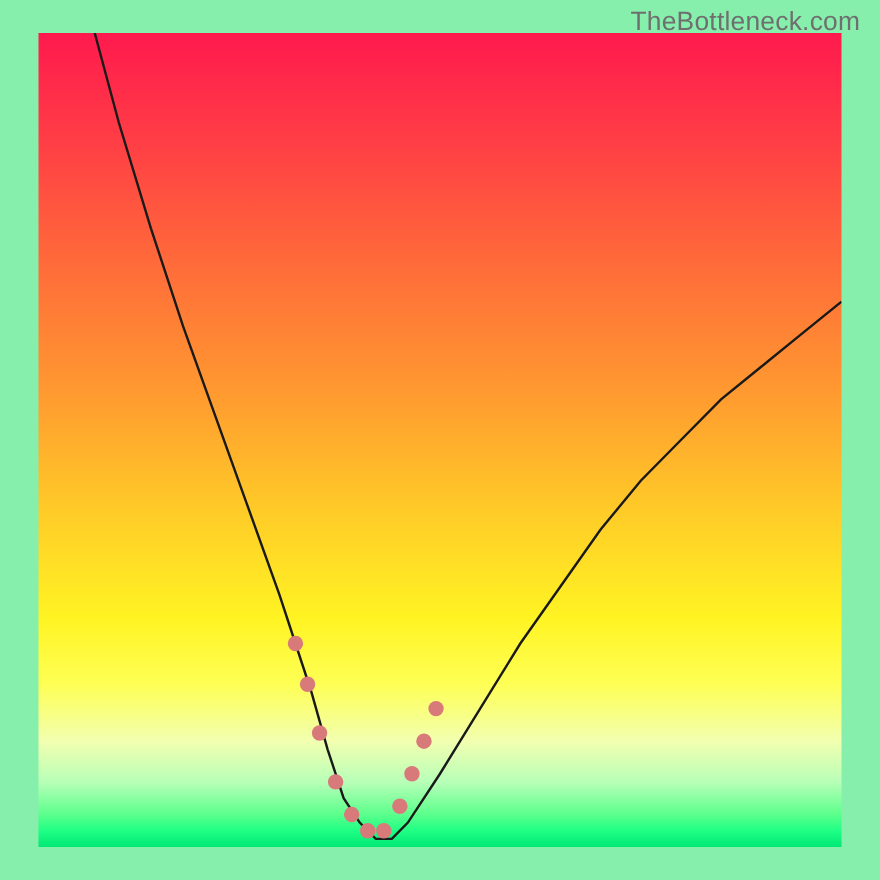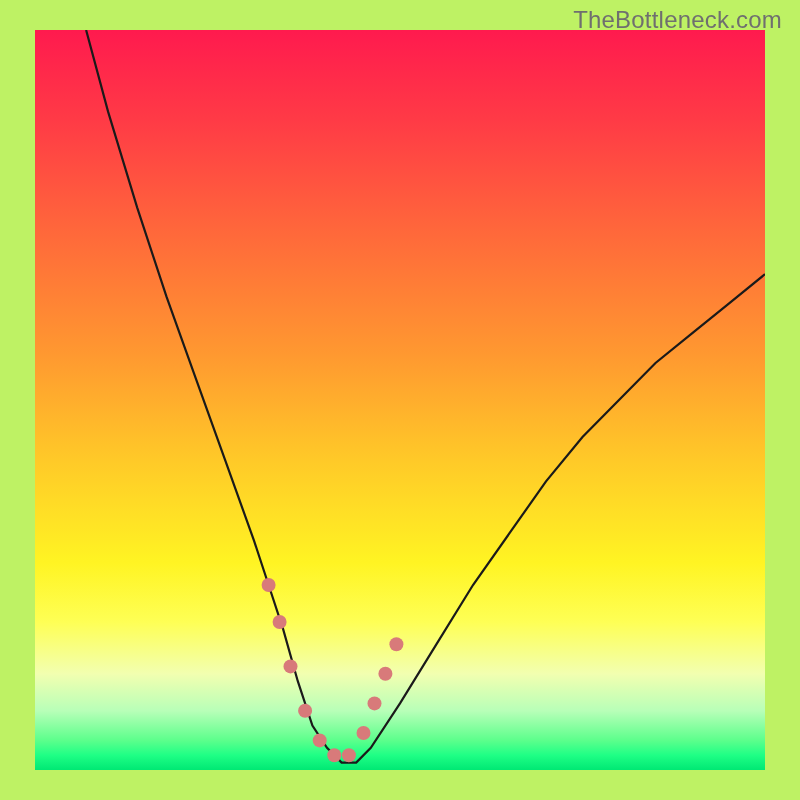--- a/index.html
+++ b/index.html
@@ -10,21 +10,21 @@
     background: #000;
     overflow: hidden;
     font-family: Arial, Helvetica, sans-serif;
   }
   .frame {
     position: absolute;
     left: 0;
     top: 0;
     width: 800px;
     height: 800px;
-    background: #bef264;
+    background: #86efac;
   }
   .plot {
     position: absolute;
     left: 35px;
     top: 30px;
     width: 730px;
     height: 740px;
     background: linear-gradient(to bottom,
       #ff1a4e 0%,
       #ff3a46 12%,

